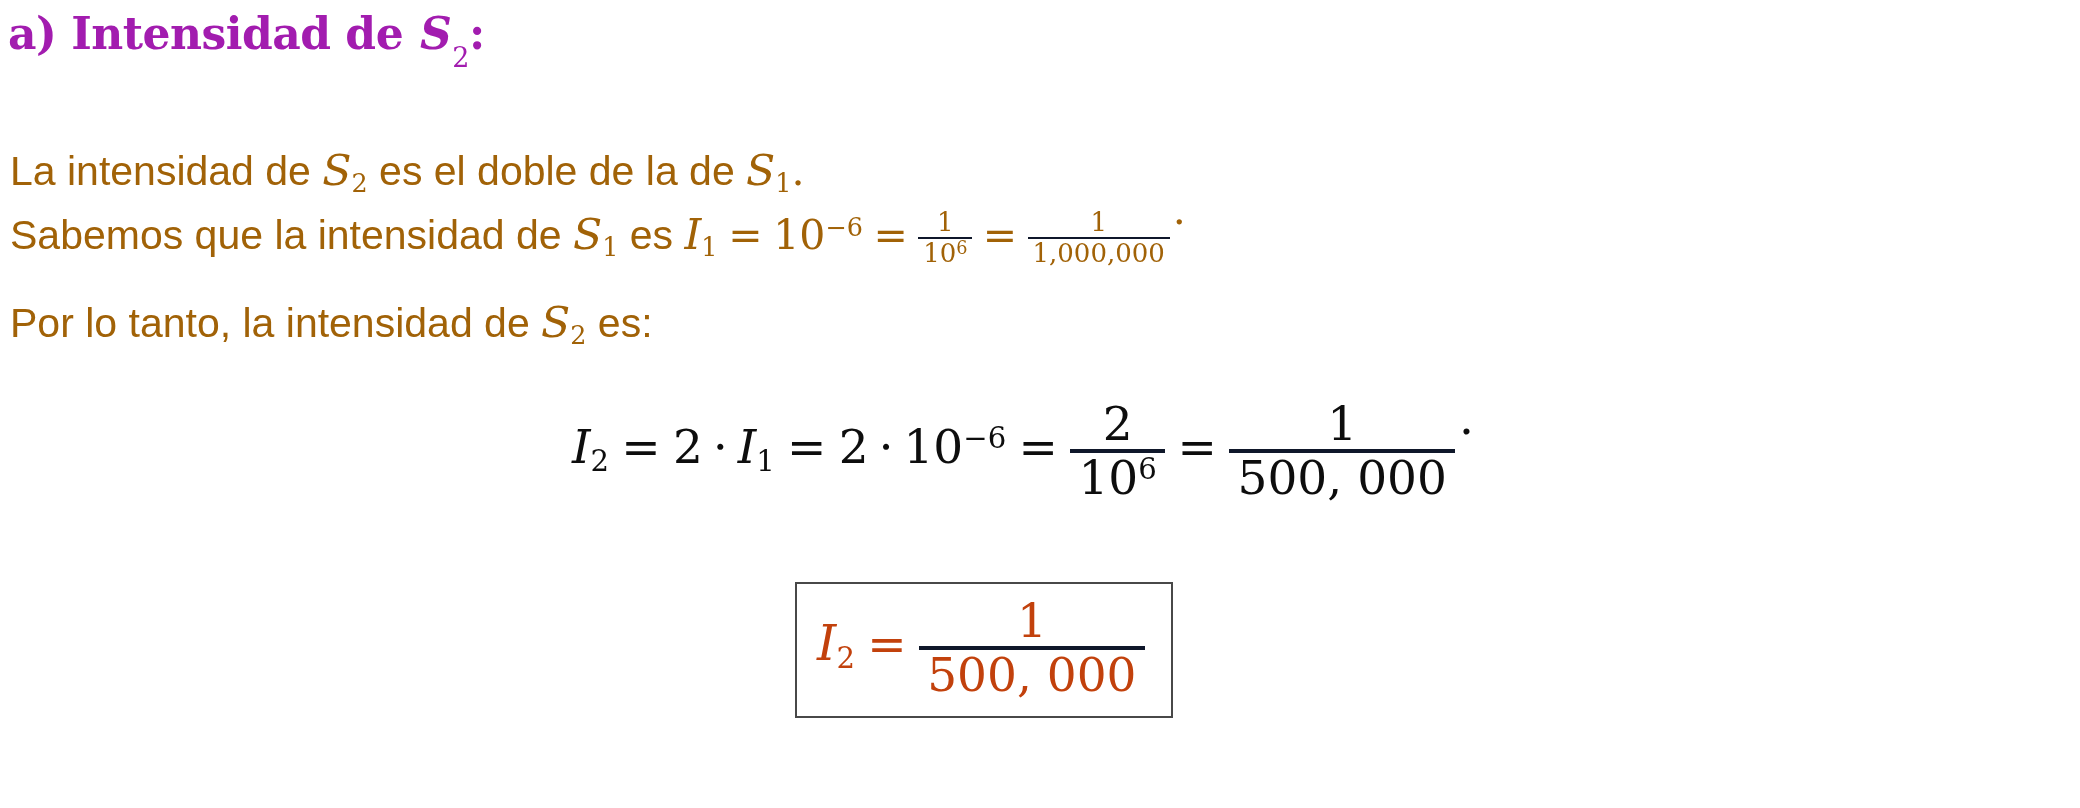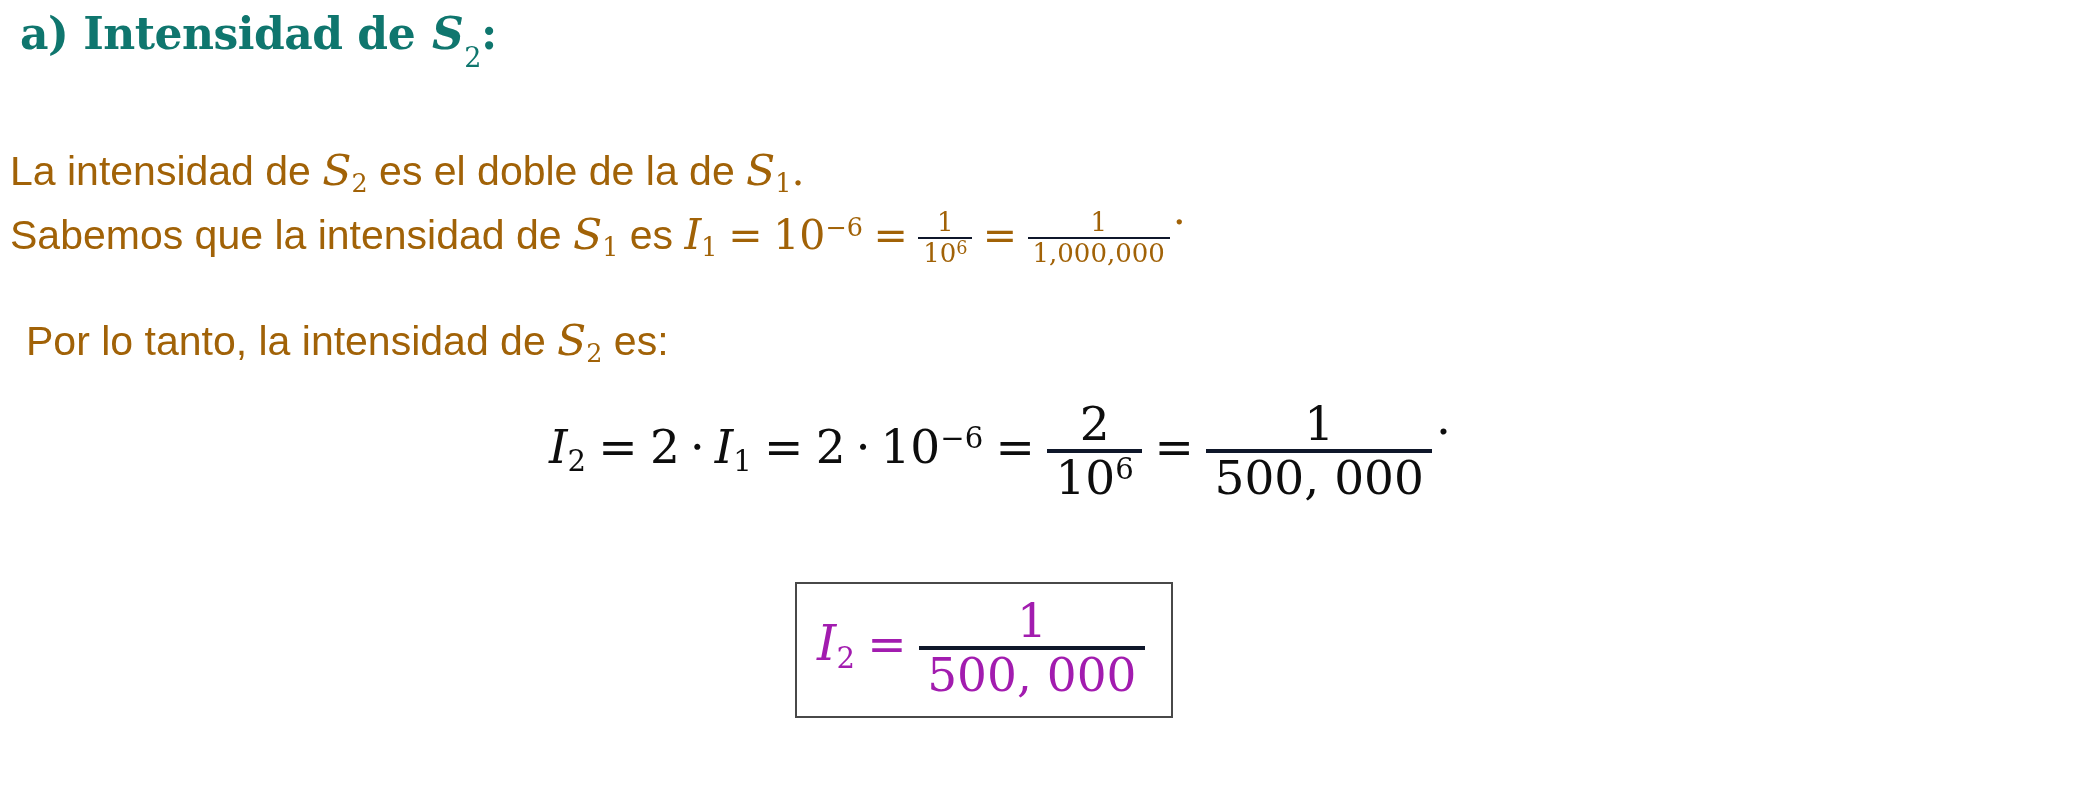--- a/index.html
+++ b/index.html
@@ -9,27 +9,27 @@
     height: 808px;
     background: #ffffff;
     color: #111111;
     overflow: hidden;
     font-family: "Liberation Sans", "DejaVu Sans", sans-serif;
   }
 
   
   .heading {
     position: absolute;
-    left: 20px;
+    left: 8px;
     top: 8px;
     font-family: "DejaVu Serif", serif;
     font-weight: 700;
     font-size: 44px;
     letter-spacing: -0.5px;
-    color: #0f766e;
+    color: #a21caf;
     white-space: nowrap;
     text-align: center;
   }
   .heading .h-var {
     font-family: "DejaVu Serif", serif;
     font-style: italic;
     font-weight: 600;
     font-size: 44px;
     margin-left: 2px;
   }
@@ -46,21 +46,21 @@
     position: absolute;
     left: 10px;
     margin: 0;
     font-size: 41px;
     line-height: 1.15;
     color: #a16207;
     white-space: nowrap;
   }
   .p1 { top: 146px; }
   .p2 { top: 208px; }
-  .p3 { top: 316px; margin-left: 16px; }
+  .p3 { top: 298px; }
 
   
   .mi {  
     font-family: "DejaVu Serif", serif;
     font-style: italic;
     font-size: 1.04em;
   }
   .mn, .mo, .mp {  
     font-family: "DejaVu Serif", serif;
     font-style: normal;
@@ -103,37 +103,38 @@
   
   .display {
     position: absolute;
     top: 399px;
     left: 0;
     width: 2000px;
     text-align: center;
     font-size: 47px;
     color: #0d0d0d;
     white-space: nowrap;
+    padding-left: 23px;
   }
   .display .mi { font-size: 1.0em; }
 
   
   .boxed-row {
     position: absolute;
     top: 582px;
     left: 0;
     width: 1968px;
     text-align: center;
   }
   .result-box {
     display: inline-block;
     border: 2px solid #484848;
     padding: 12px 26px 16px 20px;
     font-size: 47px;
-    color: #a21caf;
+    color: #c2410c;
     white-space: nowrap;
   }
 </style>
 </head>
 <body>
 
 <div class="page">
 
   <div class="heading"><span>a) Intensidad de </span><span class="h-var">S</span><span class="h-sub">2</span><span>:</span></div>
 

